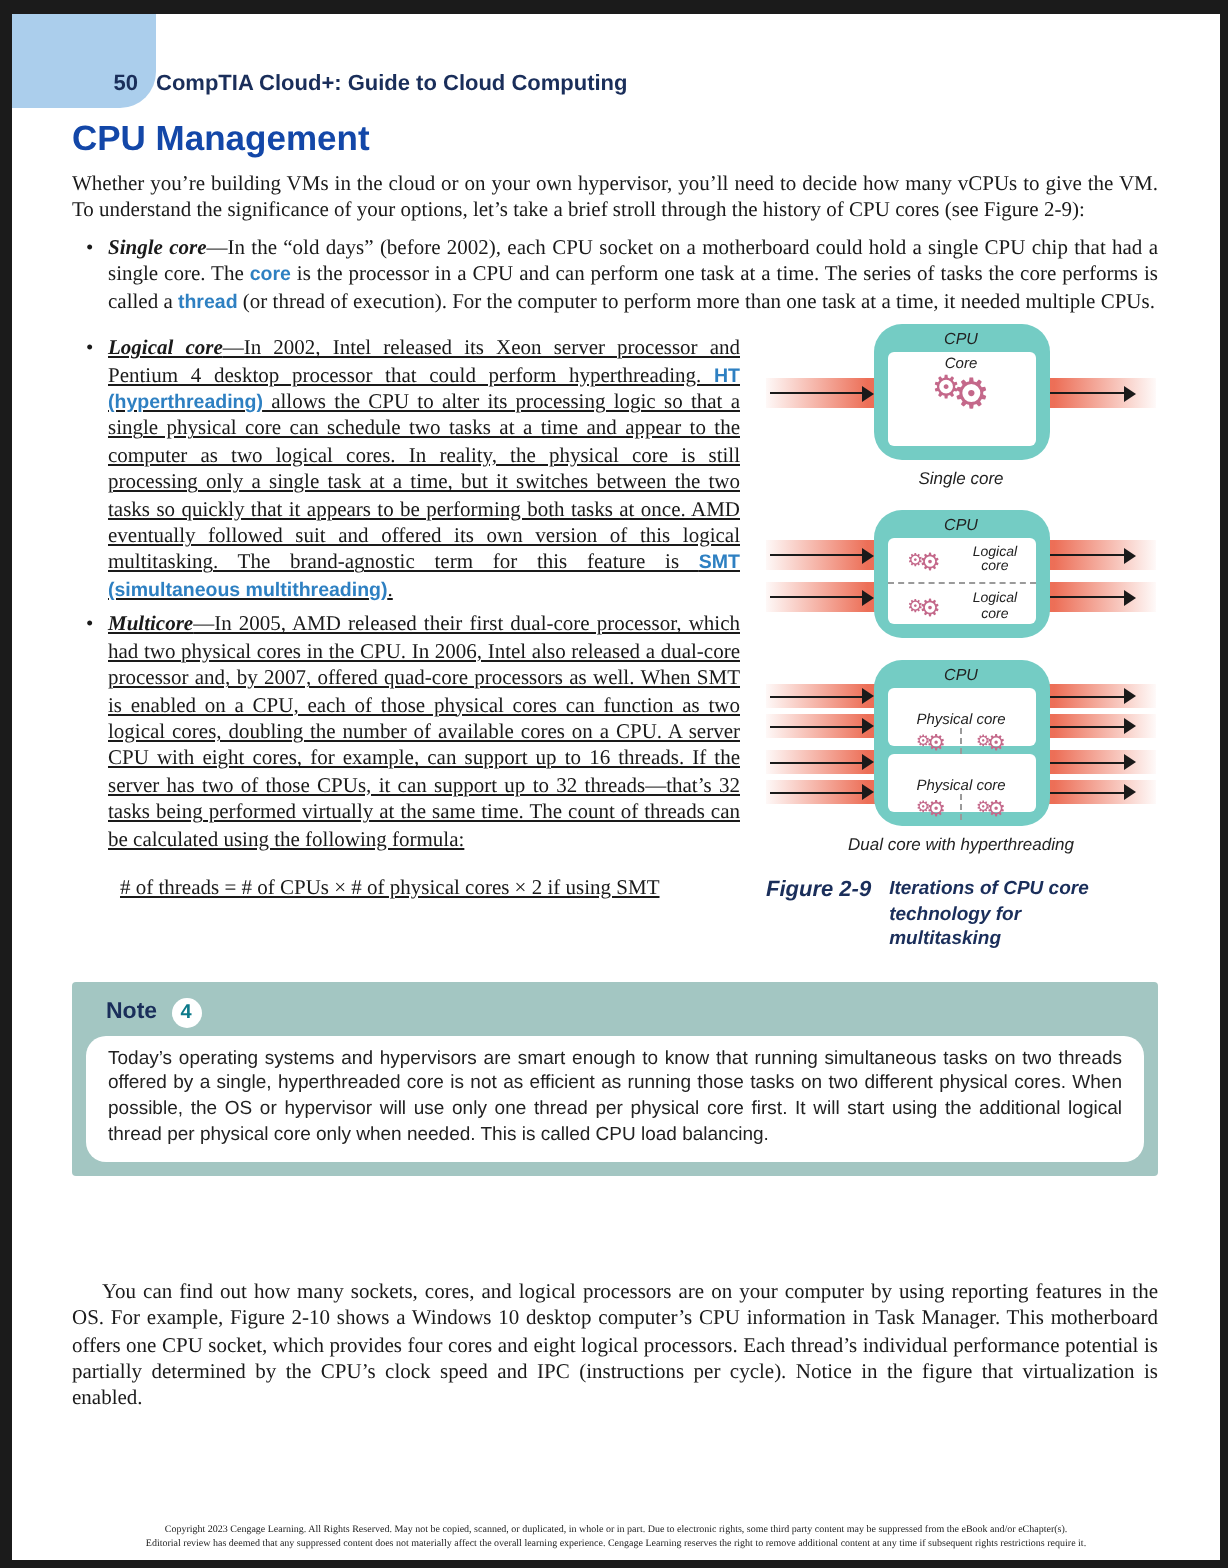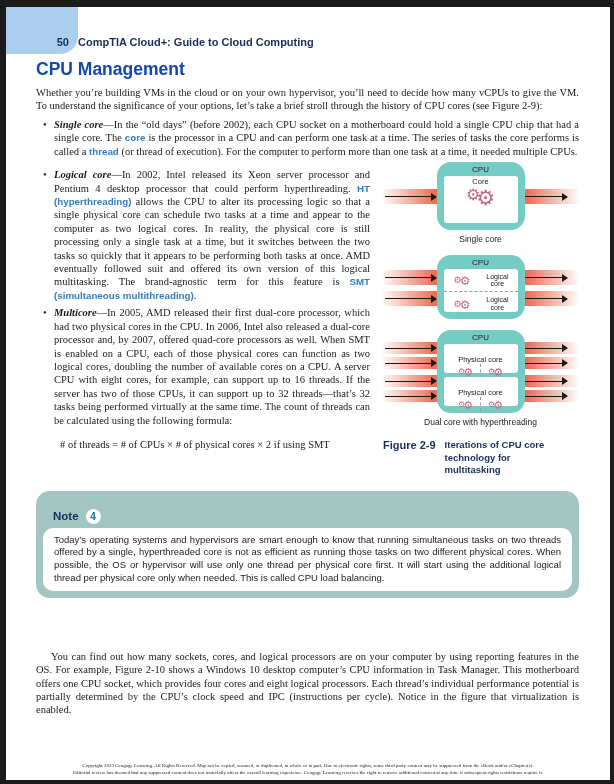--- a/index.html
+++ b/index.html
@@ -14,22 +14,22 @@
   
   .content{margin:0 31px 0 30px;}
   h1{margin:52px 0 0 0;font:bold 17.5px "Liberation Sans",sans-serif;color:#1347a8;}
   p.intro{margin:6px 0 0 0;font-size:10.5px;line-height:13px;text-align:justify;}
   ul.blist{margin:6px 0 0 0;padding:0 0 0 18px;list-style:none;}
   ul.blist li{position:relative;font-size:10.5px;line-height:13.4px;text-align:justify;margin-top:4px;}
   ul.blist li::before{content:"\2022";position:absolute;left:-11px;top:0;}
   .term{font-style:italic;font-weight:bold;}
   .key{font-family:"Liberation Sans",sans-serif;font-weight:bold;color:#2e80c2;font-size:0.93em;}
   .two-col{display:flex;margin-top:4px;}
-  .left-col{width:334px;flex:none;}
-  .figure-col{width:195px;flex:none;margin-left:13px;font-family:"Liberation Sans",sans-serif;}
+  .left-col{width:334px;flex:none;text-decoration:underline;}
+  .figure-col{width:195px;flex:none;margin-left:13px;font-family:"Liberation Sans",sans-serif;font-style:italic;}
   .formula{margin:12px 0 0 24px;font-size:10.5px;}
   
   .diagram{margin-top:0;}
   .diagram + .diagram{margin-top:11px;}
   .d-body{position:relative;}
   .stream{position:absolute;left:0;right:0;height:15px;z-index:0;
           background:linear-gradient(90deg,rgba(234,91,64,0.04) 0%,rgba(234,91,64,0.88) 26%,rgba(234,91,64,0.88) 74%,rgba(234,91,64,0.03) 100%);}
   .stream .line-l{position:absolute;top:50%;margin-top:-0.5px;left:2px;width:calc(50% - 52px);height:1px;background:#1a1a1a;}
   .stream .line-l::after{content:"";position:absolute;right:-6px;top:-3.5px;border-left:6px solid #1a1a1a;
           border-top:4px solid transparent;border-bottom:4px solid transparent;}
@@ -50,21 +50,21 @@
   .pc1{top:14px;} .pc2{top:47px;}
   .pcore .plabel{text-align:center;font-size:7.5px;line-height:9px;color:#222;padding-top:11px;}
   .pair-row{display:flex;justify-content:center;align-items:center;}
   .cluster{padding:0 7px;line-height:10px;}
   .cluster + .cluster{border-left:1px dashed #9a9a9a;}
   .d-caption{text-align:center;font-size:8.5px;line-height:10px;color:#222;margin-top:4px;}
   .fig-caption{display:flex;gap:9px;margin-top:12px;}
   .fig-label{font-weight:bold;font-size:11px;color:#1a2e5a;white-space:nowrap;}
   .fig-text{font-weight:bold;font-size:9.5px;line-height:12.5px;color:#1a2e5a;width:104px;}
   
-  .note{margin-top:14px;background:#a3c6c2;border-radius:14px;padding:16px 7px 7px 7px;}
+  .note{margin-top:14px;background:#a3c6c2;border-radius:2px;padding:6px 7px 7px 7px;}
   .note-header{padding:2px 0 4px 10px;display:flex;align-items:center;gap:7px;}
   .note-label{font:bold 11.5px "Liberation Sans",sans-serif;color:#1a2e5a;}
   .note-circle{width:15px;height:15px;border-radius:50%;background:#fff;color:#0d7a8a;
                font:bold 10px "Liberation Sans",sans-serif;display:flex;align-items:center;justify-content:center;}
   .note-body{background:#fff;border-radius:10px;padding:6px 11px 7px 11px;
              font-family:"Liberation Sans",sans-serif;font-size:9.5px;line-height:12.6px;color:#222;text-align:justify;}
   p.closing{margin:52px 0 0 0;font-size:10.5px;line-height:13.2px;text-align:justify;text-indent:15px;}
   
   .footer{position:absolute;left:0;right:0;bottom:4px;text-align:center;font-size:5px;line-height:6.5px;color:#222;}
 </style>

